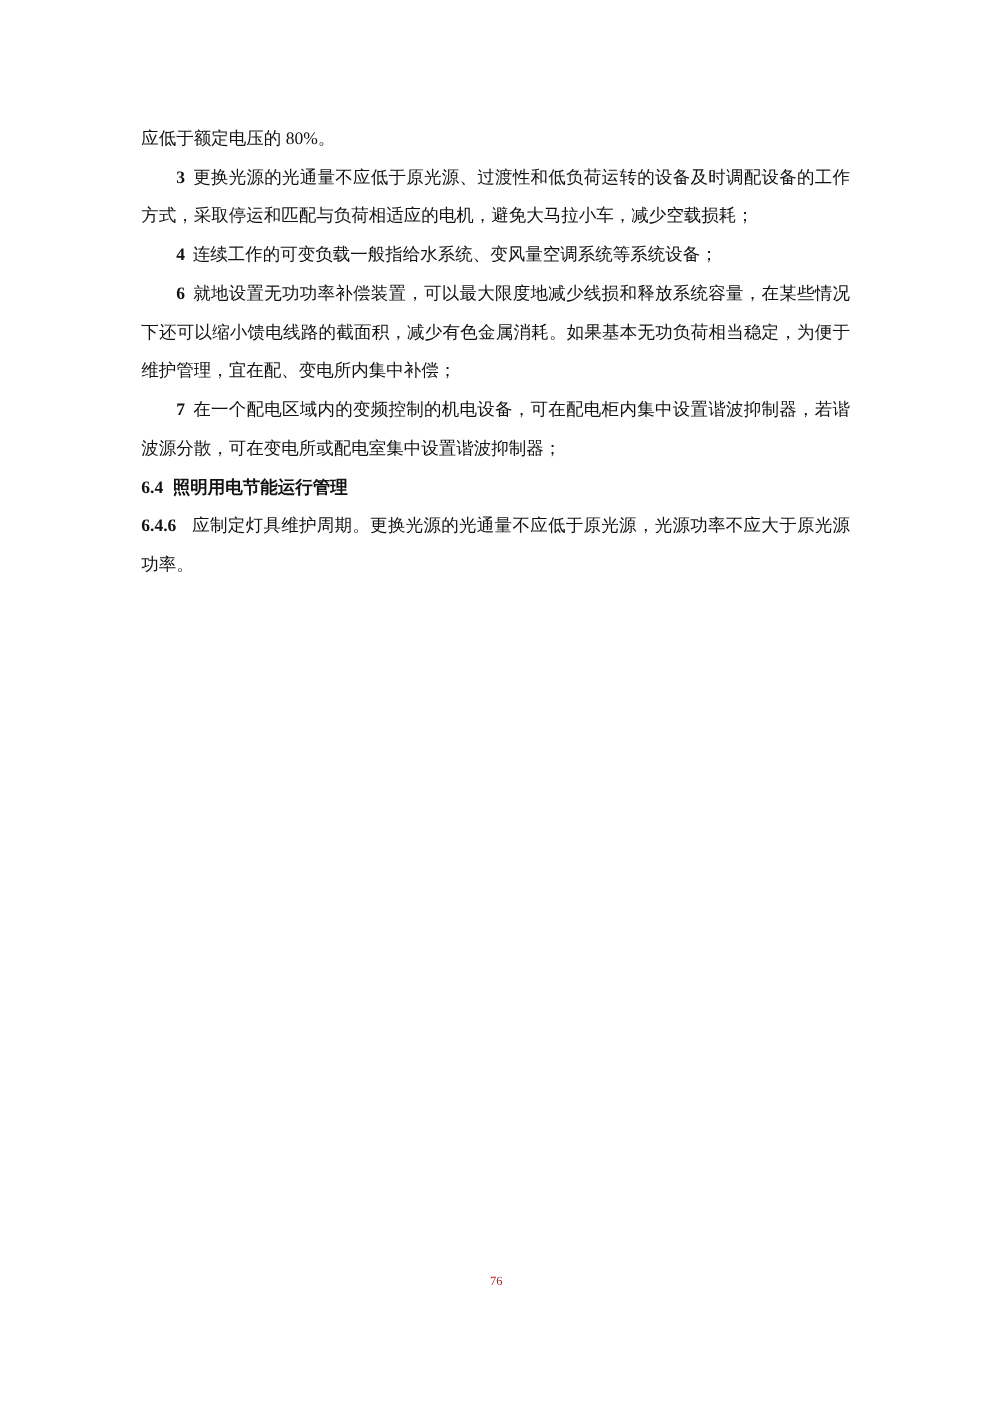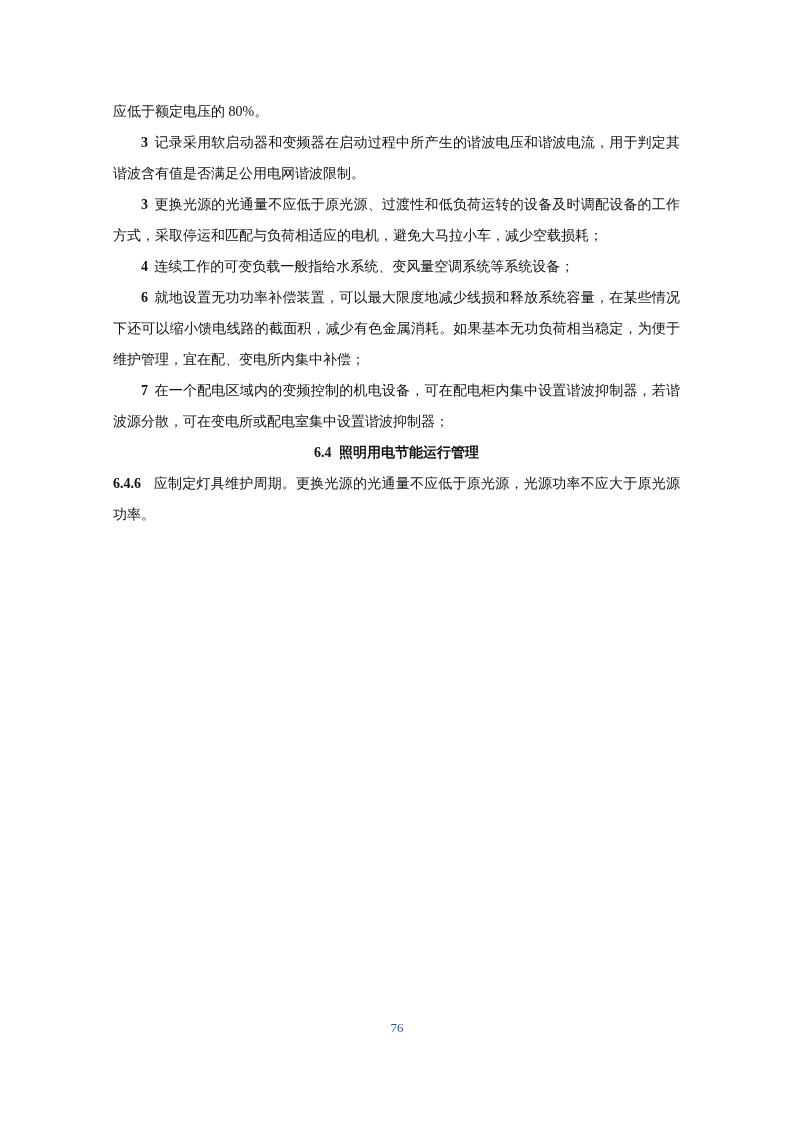--- a/index.html
+++ b/index.html
@@ -38,46 +38,45 @@
   }
   .lnum {
     font-weight: bold;
     margin-right: 0.45em;
   }
   .subnum {
     font-weight: bold;
     margin-right: 0.45em;
   }
   .heading {
-    text-align: center;
+    text-align: left;
     font-weight: bold;
     text-indent: 0;
   }
   .heading .hnum {
     margin-right: 0.55em;
   }
   .footer {
     position: absolute;
     left: 0;
     top: 1020px;
     width: 794px;
     text-align: center;
-    font-size: 13px;
-    color: #1d4ed8;
+    font-size: 10px;
+    color: #b91c1c;
   }
 </style>
 </head>
 <body>
 
 <div class="page">
   <div class="content">
 
     <p>应低于额定电压的 80%。</p>
 
-    <p class="indent"><b class="lnum">3</b><span>记录采用软启动器和变频器在启动过程中所产生的谐波电压和谐波电流，用于判定其谐波含有值是否满足公用电网谐波限制。</span></p>
 
 
     <p class="indent"><b class="lnum">3</b><span>更换光源的光通量不应低于原光源、过渡性和低负荷运转的设备及时调配设备的工作方式，采取停运和匹配与负荷相适应的电机，避免大马拉小车，减少空载损耗；</span></p>
 
     <p class="indent"><b class="lnum">4</b><span>连续工作的可变负载一般指给水系统、变风量空调系统等系统设备；</span></p>
 
     <p class="indent"><b class="lnum">6</b><span>就地设置无功功率补偿装置，可以最大限度地减少线损和释放系统容量，在某些情况下还可以缩小馈电线路的截面积，减少有色金属消耗。如果基本无功负荷相当稳定，为便于维护管理，宜在配、变电所内集中补偿；</span></p>
 
     <p class="indent"><b class="lnum">7</b><span>在一个配电区域内的变频控制的机电设备，可在配电柜内集中设置谐波抑制器，若谐波源分散，可在变电所或配电室集中设置谐波抑制器；</span></p>
 

